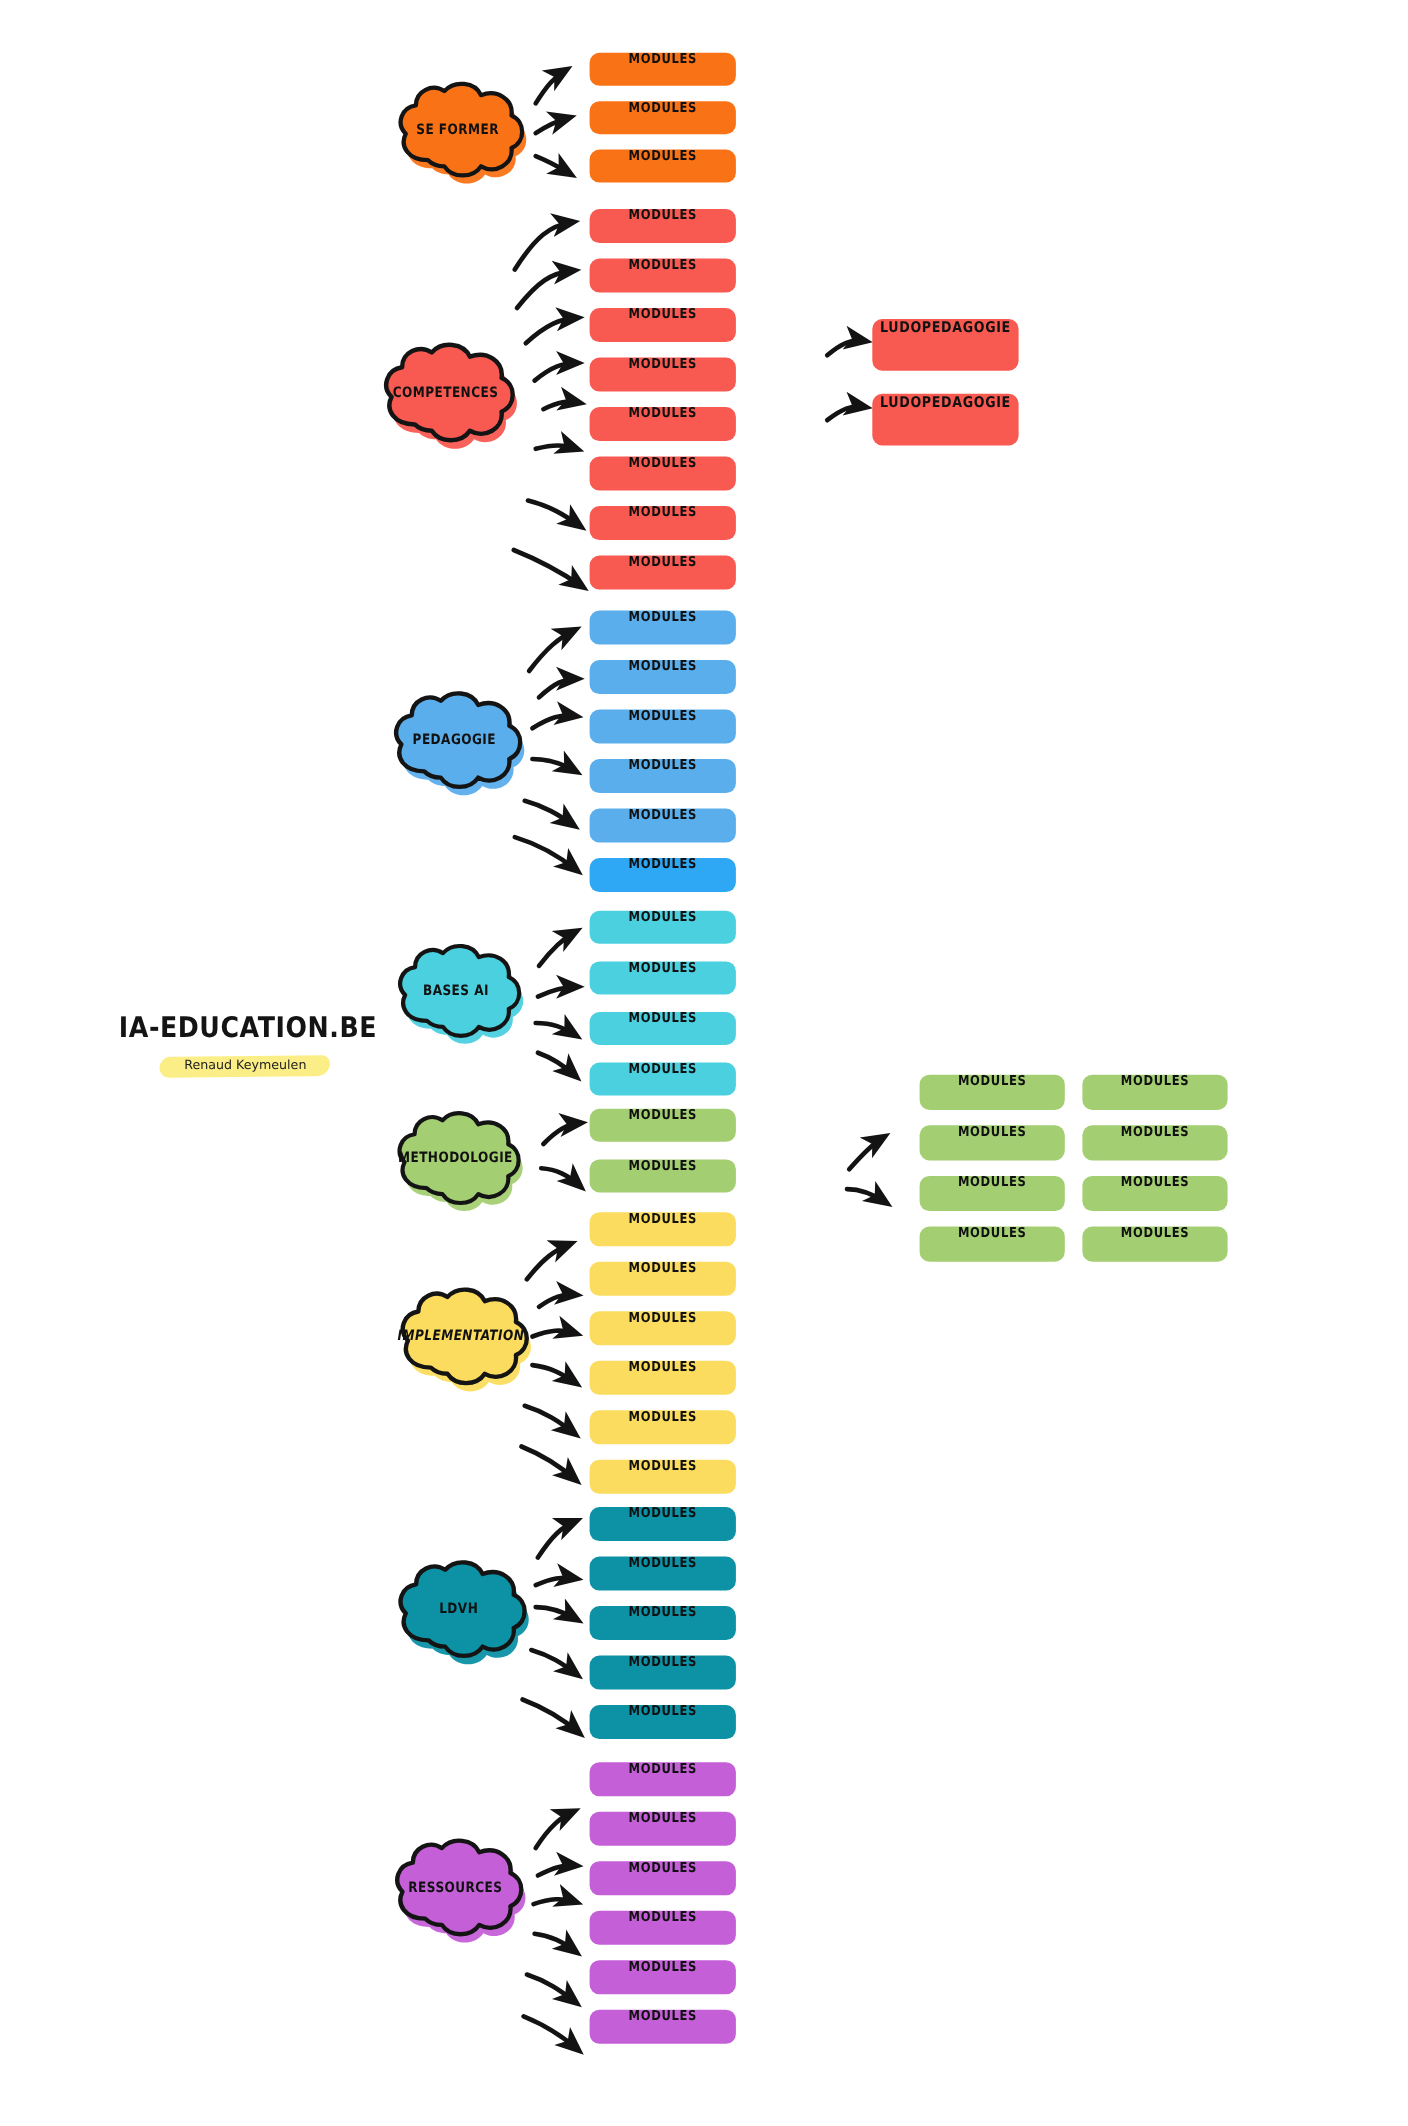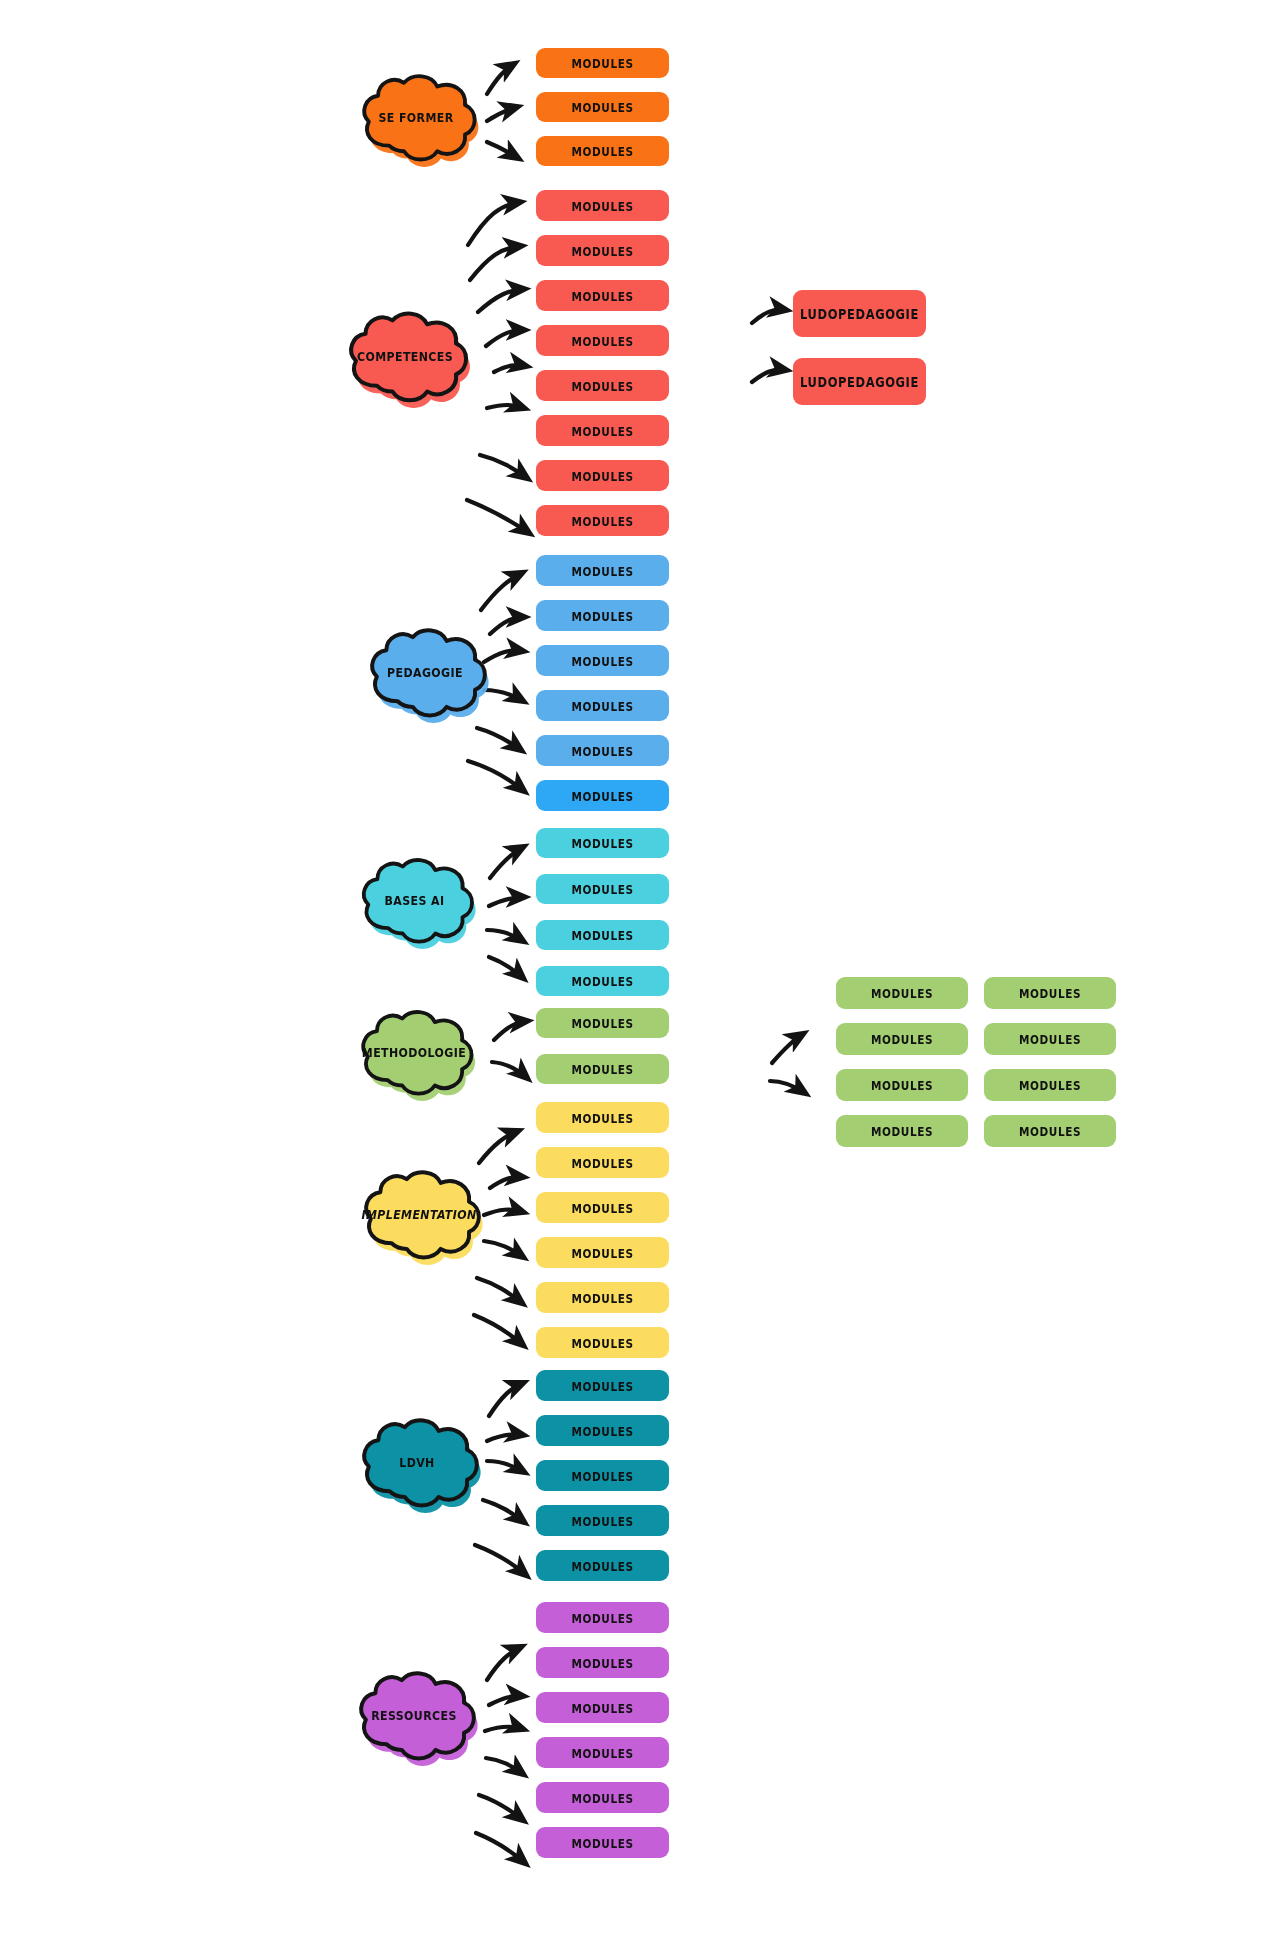--- a/index.html
+++ b/index.html
@@ -93,21 +93,21 @@
     color: #111111;
     text-align: center;
     transform: scaleY(1.18);
     white-space: nowrap;
   }
 
   
   .pill {
     position: absolute;
     display: flex;
-    align-items: center;
+    align-items: flex-start;
     justify-content: center;
     border-radius: 9px;
     box-sizing: border-box;
   }
   .pill-label {
     font-family: "DejaVu Sans", sans-serif;
     font-weight: bold;
     font-size: 10.5px;
     letter-spacing: 0.6px;
     color: #111111;
@@ -180,20 +180,27 @@
       <path d="M476,1833 C496,1841 510,1850 525,1863"></path>
 
       <path d="M752,323 C765,312 774,308 786,310"></path>
       <path d="M752,382 C765,372 774,368 786,370"></path>
 
       <path d="M772,1063 C785,1048 793,1040 803,1034"></path>
       <path d="M770,1081 C783,1081 793,1085 805,1093"></path>
     </g>
   </svg>
 
+  <div class="brand">
+    <div class="brand-title">IA-EDUCATION.BE</div>
+    <div class="brand-sub-wrap">
+      <div class="brand-sub-hl"></div>
+      <div class="brand-sub">Renaud Keymeulen</div>
+    </div>
+  </div>
 
   <div id="nodes">
       <div class="cloud" style="left: 352px; top: 68px; width: 128px; height: 98px;">
         <svg width="128" height="98" viewBox="-6 -10 130 106" aria-hidden="true">
           <path d="M30,74 C10,74 2,60 8,48 C-2,38 4,22 18,20 C18,6 34,-2 46,6 C56,-5 76,-3 82,10 C98,4 114,14 112,30 C126,36 126,56 112,62 C114,78 96,88 82,80 C74,92 54,92 46,80 C40,80 34,78 30,74 Z" fill="#F97316" transform="translate(4,8)" opacity="0.95"></path>
           <path d="M30,74 C10,74 2,60 8,48 C-2,38 4,22 18,20 C18,6 34,-2 46,6 C56,-5 76,-3 82,10 C98,4 114,14 112,30 C126,36 126,56 112,62 C114,78 96,88 82,80 C74,92 54,92 46,80 C40,80 34,78 30,74 Z" fill="#F97316" stroke="#141414" stroke-width="4.2" stroke-linejoin="round"></path>
         </svg>
         <div class="cloud-label">SE FORMER</div>
       </div>
       <div class="pill" style="left: 536px; top: 48px; width: 133px; height: 30px; background: rgb(249, 115, 22);">
@@ -229,21 +236,21 @@
       </div>
       <div class="pill" style="left: 536px; top: 415px; width: 133px; height: 31px; background: rgb(248, 90, 82);">
         <span class="pill-label">MODULES</span>
       </div>
       <div class="pill" style="left: 536px; top: 460px; width: 133px; height: 31px; background: rgb(248, 90, 82);">
         <span class="pill-label">MODULES</span>
       </div>
       <div class="pill" style="left: 536px; top: 505px; width: 133px; height: 31px; background: rgb(248, 90, 82);">
         <span class="pill-label">MODULES</span>
       </div>
-      <div class="cloud" style="left: 360px; top: 622px; width: 130px; height: 100px;">
+      <div class="cloud" style="left: 348px; top: 622px; width: 130px; height: 100px;">
         <svg width="130" height="100" viewBox="-6 -10 130 106" aria-hidden="true">
           <path d="M30,74 C10,74 2,60 8,48 C-2,38 4,22 18,20 C18,6 34,-2 46,6 C56,-5 76,-3 82,10 C98,4 114,14 112,30 C126,36 126,56 112,62 C114,78 96,88 82,80 C74,92 54,92 46,80 C40,80 34,78 30,74 Z" fill="#5BAEEC" transform="translate(4,8)" opacity="0.95"></path>
           <path d="M30,74 C10,74 2,60 8,48 C-2,38 4,22 18,20 C18,6 34,-2 46,6 C56,-5 76,-3 82,10 C98,4 114,14 112,30 C126,36 126,56 112,62 C114,78 96,88 82,80 C74,92 54,92 46,80 C40,80 34,78 30,74 Z" fill="#5BAEEC" stroke="#141414" stroke-width="4.2" stroke-linejoin="round"></path>
         </svg>
         <div class="cloud-label">PEDAGOGIE</div>
       </div>
       <div class="pill" style="left: 536px; top: 555px; width: 133px; height: 31px; background: rgb(91, 174, 236);">
         <span class="pill-label">MODULES</span>
       </div>
       <div class="pill" style="left: 536px; top: 600px; width: 133px; height: 31px; background: rgb(91, 174, 236);">

